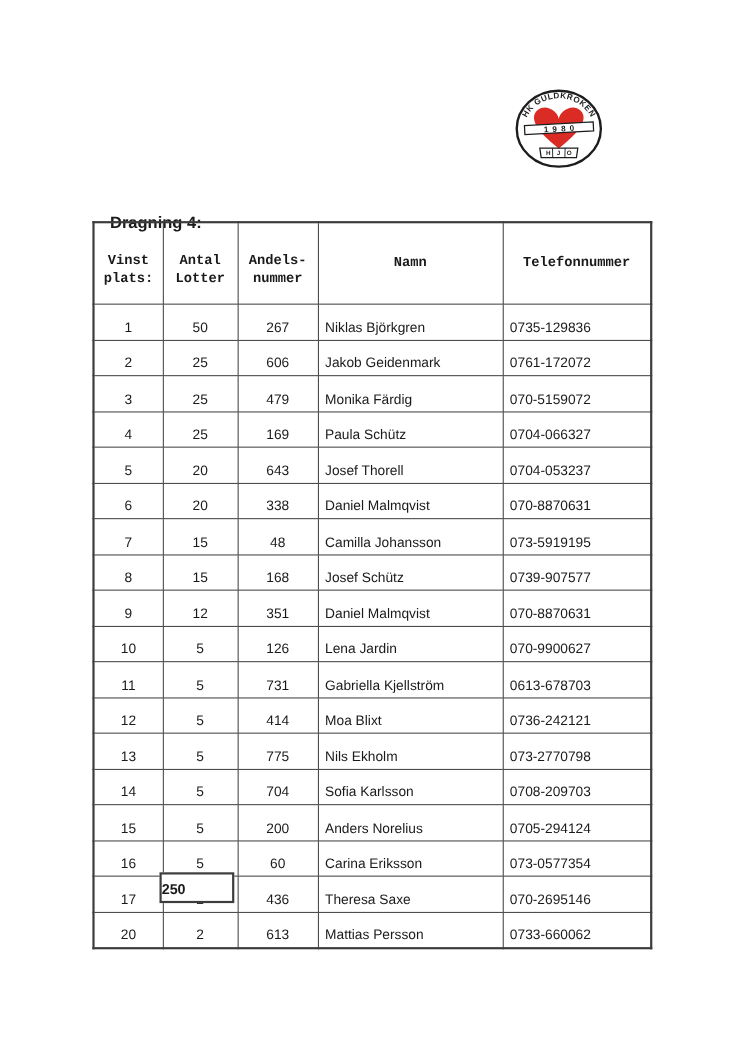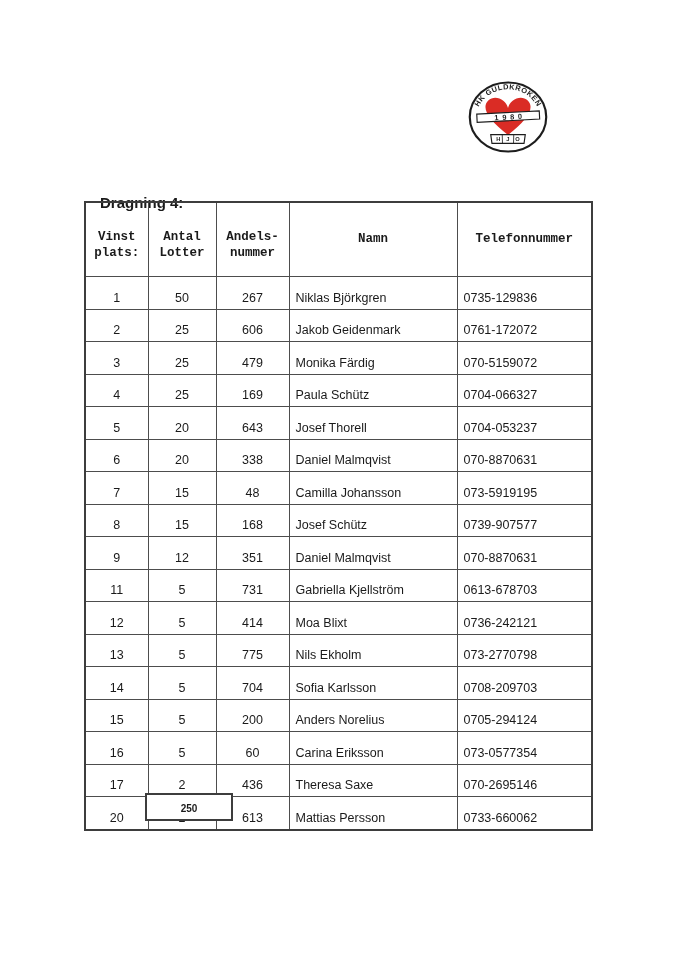--- a/index.html
+++ b/index.html
@@ -78,27 +78,27 @@
   col.c-lotter { width: 68px; }
   col.c-andel { width: 73px; }
   col.c-namn { width: 168px; }
   col.c-tel { width: 135px; }
 
   
   .total-box {
     position: absolute;
     left: 145px;
     top: 793px;
-    width: 88px;
+    width: 68px;
     height: 28px;
     box-sizing: border-box;
     border: 2px solid #3d3d3d;
-    font-size: 10px;
+    font-size: 13px;
     font-weight: bold;
-    text-align: center;
+    text-align: left;
     line-height: 27px;
     background: #ffffff;
   }
 </style>
 </head>
 <body>
 
 <div class="page">
 
   <svg class="logo" viewBox="0 0 100 90" aria-hidden="true">
@@ -197,20 +197,27 @@
           <td class="txt">0739-907577</td>
         </tr>
         <tr>
           <td class="num">9</td>
           <td class="num">12</td>
           <td class="num">351</td>
           <td class="txt">Daniel Malmqvist</td>
           <td class="txt">070-8870631</td>
         </tr>
         <tr>
+          <td class="num">10</td>
+          <td class="num">5</td>
+          <td class="num">126</td>
+          <td class="txt">Lena Jardin</td>
+          <td class="txt">070-9900627</td>
+        </tr>
+        <tr>
           <td class="num">11</td>
           <td class="num">5</td>
           <td class="num">731</td>
           <td class="txt">Gabriella Kjellström</td>
           <td class="txt">0613-678703</td>
         </tr>
         <tr>
           <td class="num">12</td>
           <td class="num">5</td>
           <td class="num">414</td>

